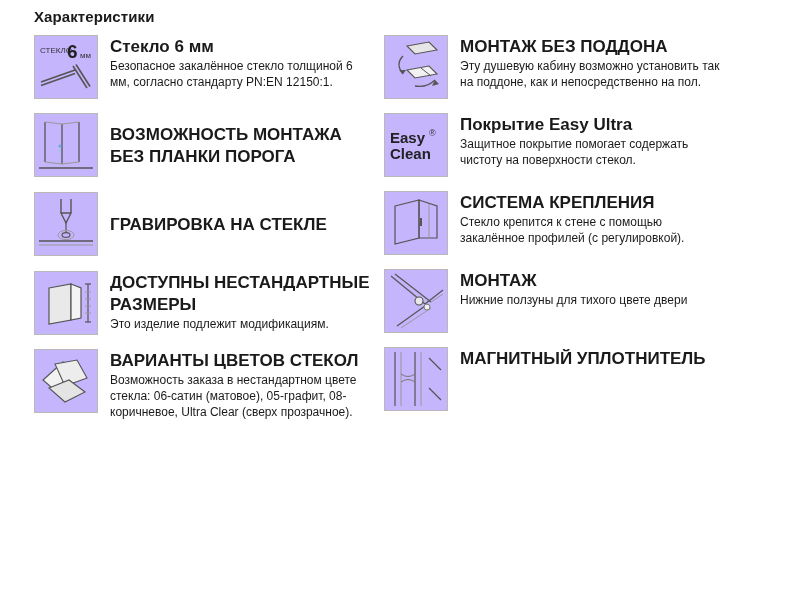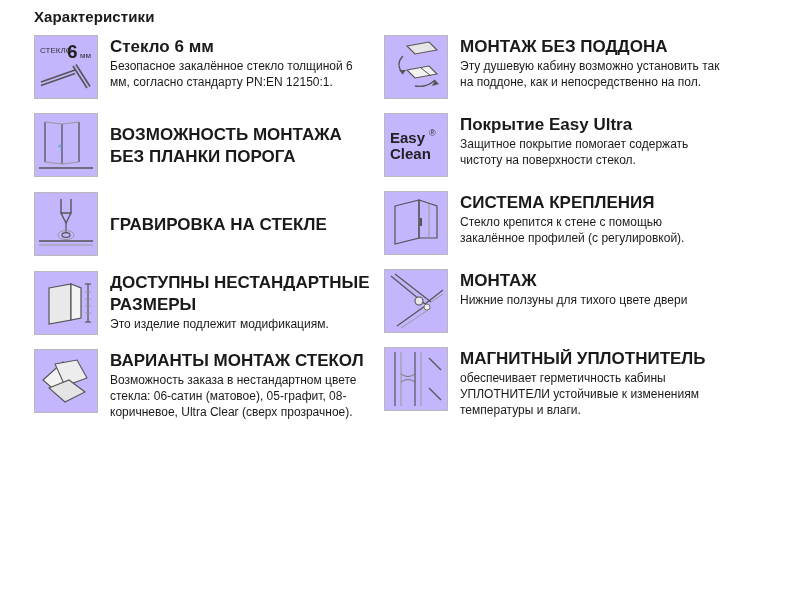--- a/index.html
+++ b/index.html
@@ -175,21 +175,21 @@
 
       <div class="feature">
         <div class="icon-box">
           <svg width="62" height="62" viewBox="0 0 62 62">
             <polygon points="8,30 28,12 44,22 24,44" fill="#f2f2f2" stroke="#555" stroke-width="1.1"></polygon>
             <polygon points="20,14 42,10 52,28 30,36" fill="#ededed" stroke="#555" stroke-width="1.1"></polygon>
             <polygon points="14,38 34,30 50,42 30,52" fill="#e4e4e4" stroke="#555" stroke-width="1.1"></polygon>
           </svg>
         </div>
         <div class="ftext">
-          <div class="fhead">ВАРИАНТЫ МОНТАЖ СТЕКОЛ</div>
+          <div class="fhead">ВАРИАНТЫ ЦВЕТОВ СТЕКОЛ</div>
           <div class="fbody">Возможность заказа в нестандартном цвете стекла: 06-сатин (матовое), 05-графит, 08-коричневое, Ultra Clear (сверх прозрачное).</div>
         </div>
       </div>
 
     </div>
 
     <div class="col col-right">
 
       <div class="feature">
         <div class="icon-box">
@@ -265,20 +265,19 @@
             <line x1="30" y1="4" x2="30" y2="58" stroke="#555" stroke-width="1.2"></line>
             <line x1="36" y1="4" x2="36" y2="58" stroke="#999" stroke-width="1"></line>
             <path d="M16 26 q7 5 14 0" fill="none" stroke="#777" stroke-width="1"></path>
             <path d="M16 34 q7 -5 14 0" fill="none" stroke="#777" stroke-width="1"></path>
             <line x1="44" y1="10" x2="56" y2="22" stroke="#555" stroke-width="1.2"></line>
             <line x1="44" y1="40" x2="56" y2="52" stroke="#555" stroke-width="1.2"></line>
           </svg>
         </div>
         <div class="ftext">
           <div class="fhead">МАГНИТНЫЙ УПЛОТНИТЕЛЬ</div>
-          <div class="fbody">обеспечивает герметичность кабины УПЛОТНИТЕЛИ устойчивые к изменениям температуры и влаги.</div>
         </div>
       </div>
 
     </div>
 
   </div>
 </div>
 
 </body></html>

